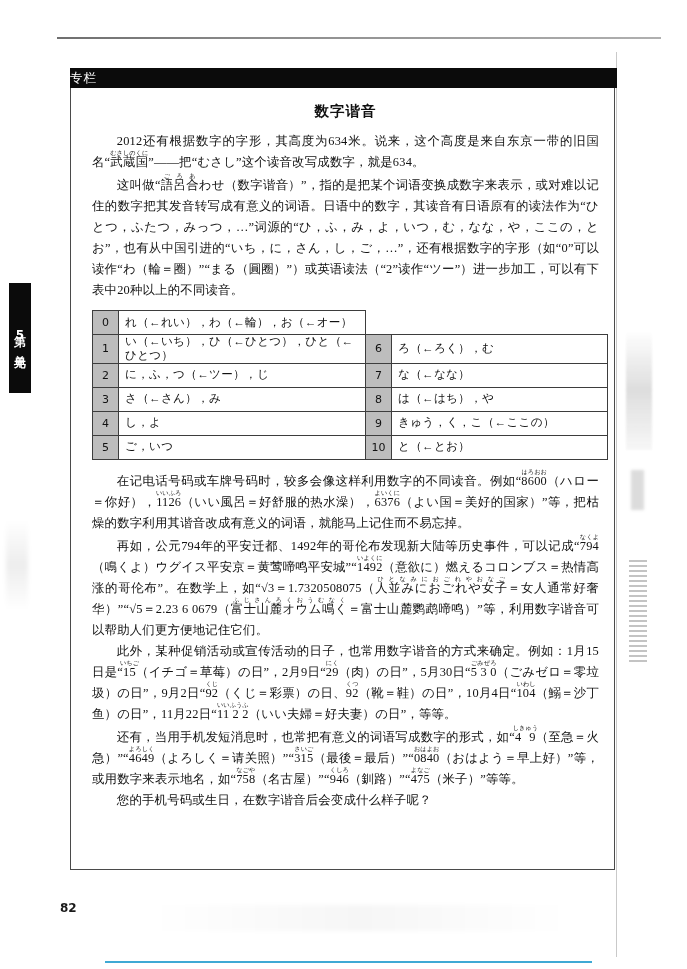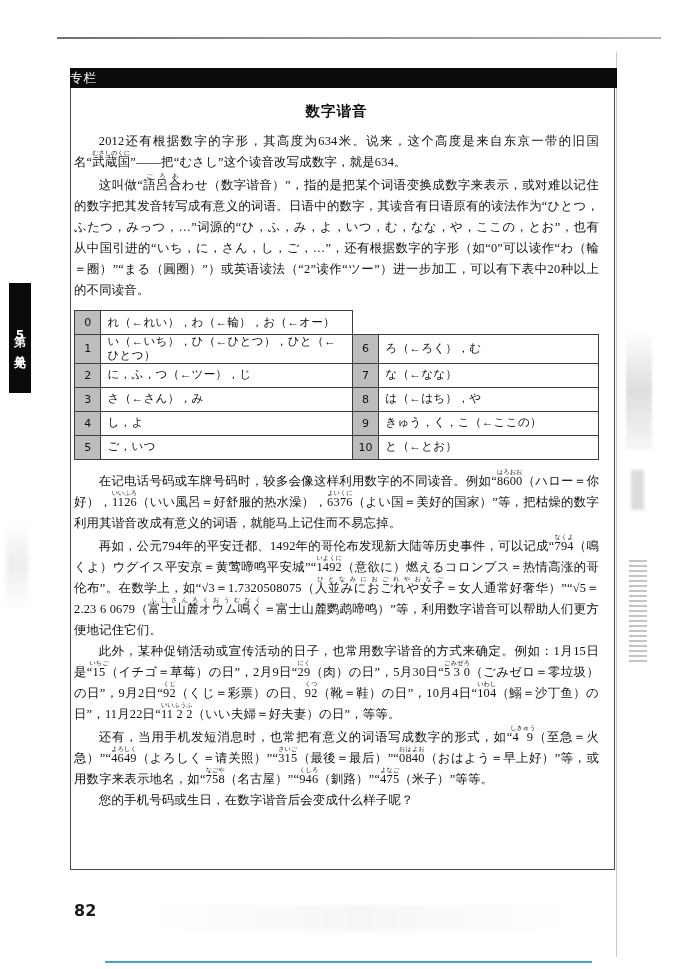--- a/index.html
+++ b/index.html
@@ -52,21 +52,21 @@
   #column-header .label{
     font-size:12.5px;padding-left:0;letter-spacing:1px;
     font-family:"DejaVu Sans","Liberation Sans",sans-serif;
   }
 
   
   #content-frame{
     position:absolute;left:70px;top:88px;width:545px;height:782px;
     border:1px solid #4a4a4a;border-top:none;
     box-sizing:border-box;
-    padding:10px 15px 0 3px;
+    padding:10px 15px 0 21px;
   }
 
   #article-title{
     text-align:center;font-size:14.5px;font-weight:700;
     margin:4px 0 10px 0;letter-spacing:1px;
     font-family:"DejaVu Sans","Liberation Sans",sans-serif;
   }
 
   p.body{
     margin:0 0 0 0;
@@ -111,22 +111,22 @@
   }
   #reading-table td.val{font-size:11.6px;letter-spacing:.3px;}
   #reading-table td.blank{border:none;background:transparent;}
   #reading-table col.c1{width:26px;}
   #reading-table col.c2{width:247px;}
   #reading-table col.c3{width:26px;}
   #reading-table col.c4{width:216px;}
 
   
   #page-number{
-    position:absolute;left:74px;top:901px;
-    font-size:16px;font-weight:700;color:#1a1a1a;
+    position:absolute;left:60px;top:901px;
+    font-size:12px;font-weight:700;color:#1a1a1a;
     font-family:"DejaVu Sans","Liberation Sans",sans-serif;
   }
 
   
   #bottom-rule{position:absolute;left:105px;top:961px;width:487px;height:2px;background:#3fa9d4;}
 
   
   #page-edge{position:absolute;left:616px;top:52px;width:1px;height:905px;background:#c9c9c9;}
 </style>
 </head>

